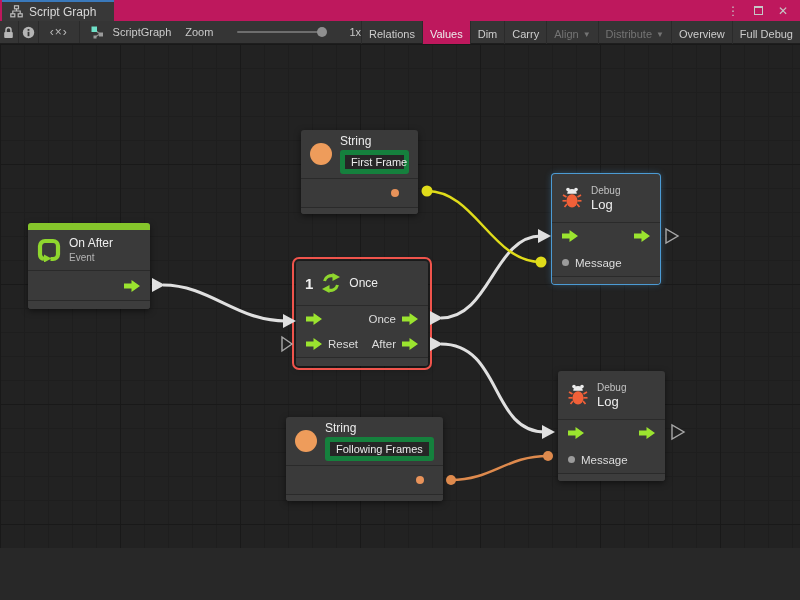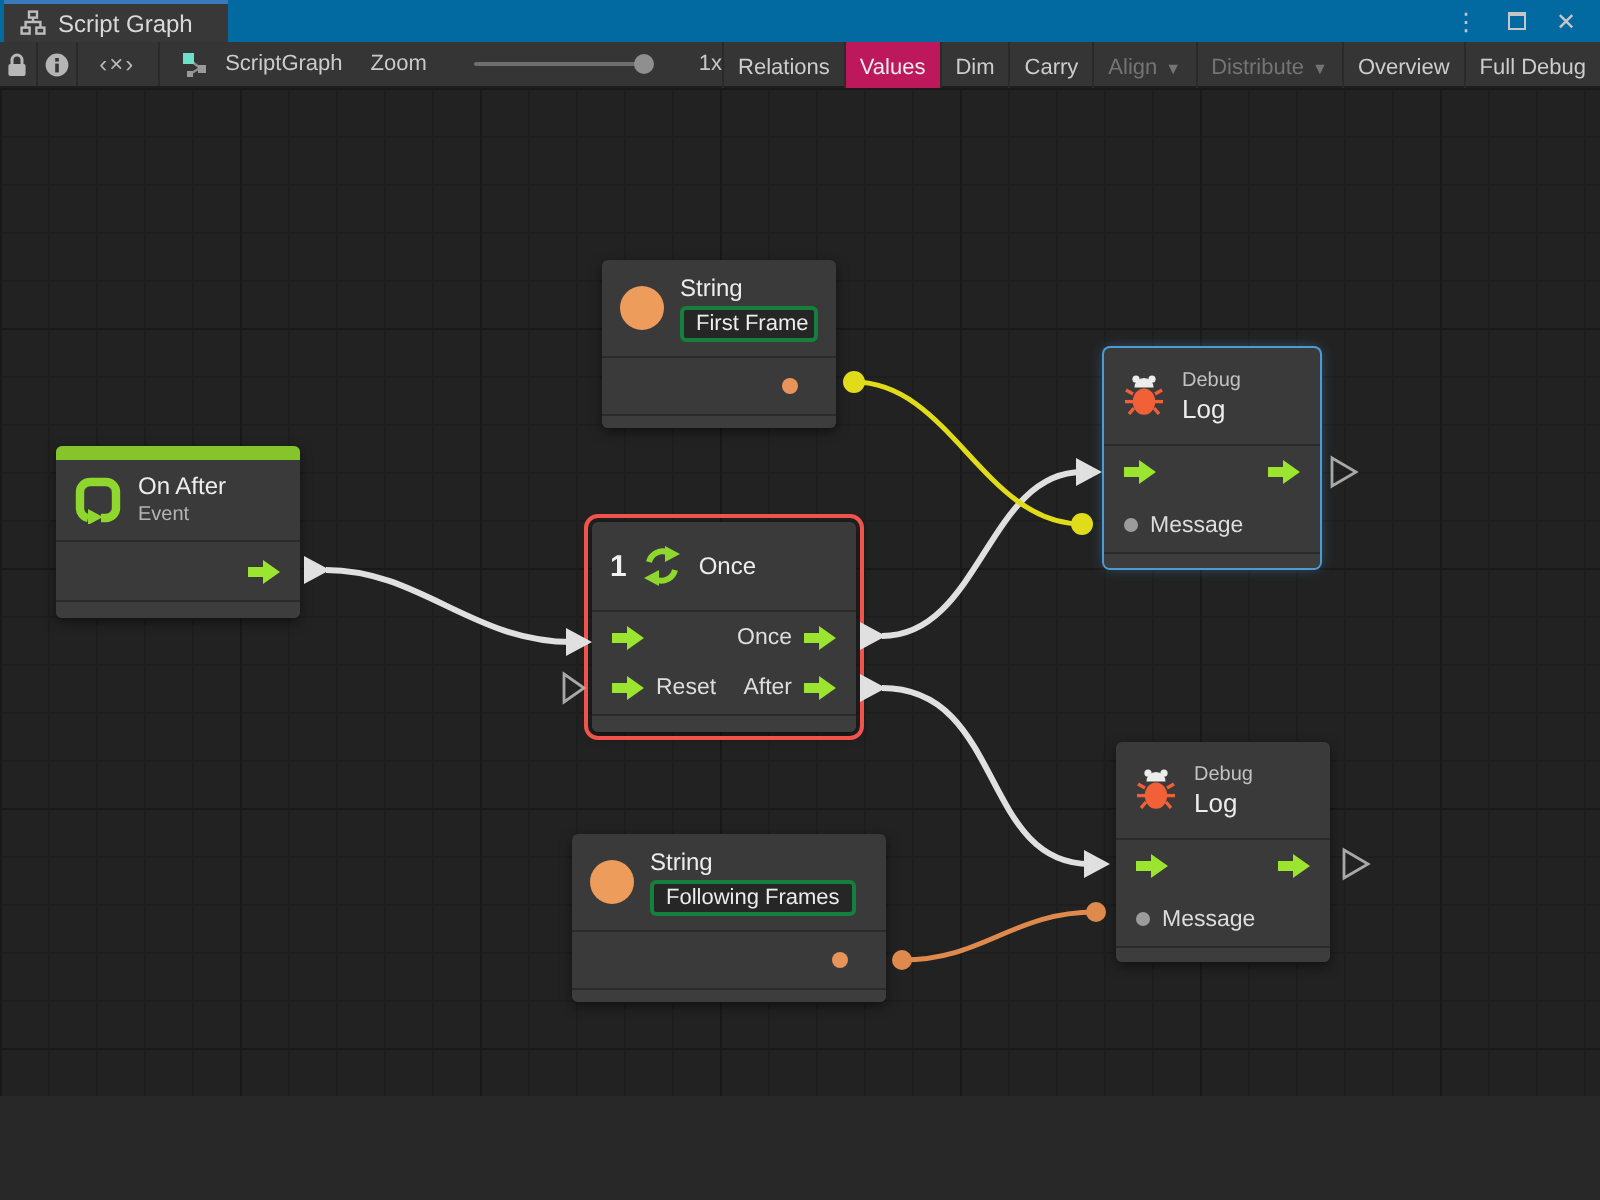--- a/index.html
+++ b/index.html
@@ -1,20 +1,20 @@
 <!DOCTYPE html>
 <html><head>
 <meta charset="utf-8">
 <style>
   * { box-sizing: border-box; margin: 0; padding: 0; }
   html,body { width:800px; height:600px; overflow:hidden; background:#282828;
     font-family:"Liberation Sans", sans-serif; -webkit-font-smoothing:antialiased; }
 
   
-  .tabbar { height:21px; background:#0369a1; display:flex; align-items:stretch; }
+  .tabbar { height:21px; background:#be185d; display:flex; align-items:stretch; }
   .tab { width:112px; margin-left:2px; background:#383838; border-top:2px solid #3A79BB;
     display:flex; align-items:center; gap:6px; padding:0 8px; color:#d9d9d9; font-size:12px; }
   .tab-rest { flex:1; }
   .win-controls { display:flex; align-items:center; gap:15px; padding-right:12px; color:#c6c6c6; }
   .win-controls .menu-dots { font-size:12px; letter-spacing:0; }
   .win-controls .max-box { width:9px; height:9px; border:1px solid #c6c6c6; border-top-width:2px; }
   .win-controls .close-x { font-size:12px; }
 
   
   .toolbar { height:23px; background:#353535; border-bottom:1px solid #1e1e1e;
@@ -57,21 +57,21 @@
   .n-sub { font-size:10px; color:#b4b4b4; line-height:11px; }
   .n-kicker { font-size:10px; color:#c2c2c2; line-height:11px; }
   .divider-top { border-top:1px solid #2a2a2a; }
   .port-row { display:flex; align-items:center; padding:0 10px; font-size:11.5px; color:#dddddd; }
   .grp { display:flex; align-items:center; gap:6px; }
   .grp.right { margin-left:auto; }
   .n-footer { border-top:1px solid #2a2a2a; border-radius:0 0 3px 3px; background:#3d3d3d; }
   .value-dot { width:8px; height:8px; border-radius:50%; background:#E8935A; margin-left:auto; margin-right:9px; }
   .msg-dot { width:7px; height:7px; border-radius:50%; background:#9b9b9b; }
   .orange-ball { width:22px; height:22px; border-radius:50%; background:#EE9C5B; flex:none; }
-  .str-input { font-size:11px; color:#ececec; background:#262626; border:2px solid #15803d;
+  .str-input { font-size:11px; color:#ececec; background:#262626; border:5px solid #15803d;
     border-radius:3px; padding:1px 6px; white-space:nowrap; }
   .badge-1 { font-size:15px; font-weight:bold; color:#f0f0f0; }
 
   
   #node-string-first  { left:301px; top:86px;  width:117px; }
   #node-on-update     { left:28px;  top:179px; width:122px; }
   #node-once          { left:296px; top:217px; width:132px; outline:2px solid #F0544C; outline-offset:2px; }
   #node-debug-top     { left:552px; top:130px; width:108px; box-shadow:0 0 0 1px #4C9BD4, 0 0 7px rgba(76,155,212,.45); }
   #node-string-follow { left:286px; top:373px; width:157px; }
   #node-debug-bottom  { left:558px; top:327px; width:107px; }

